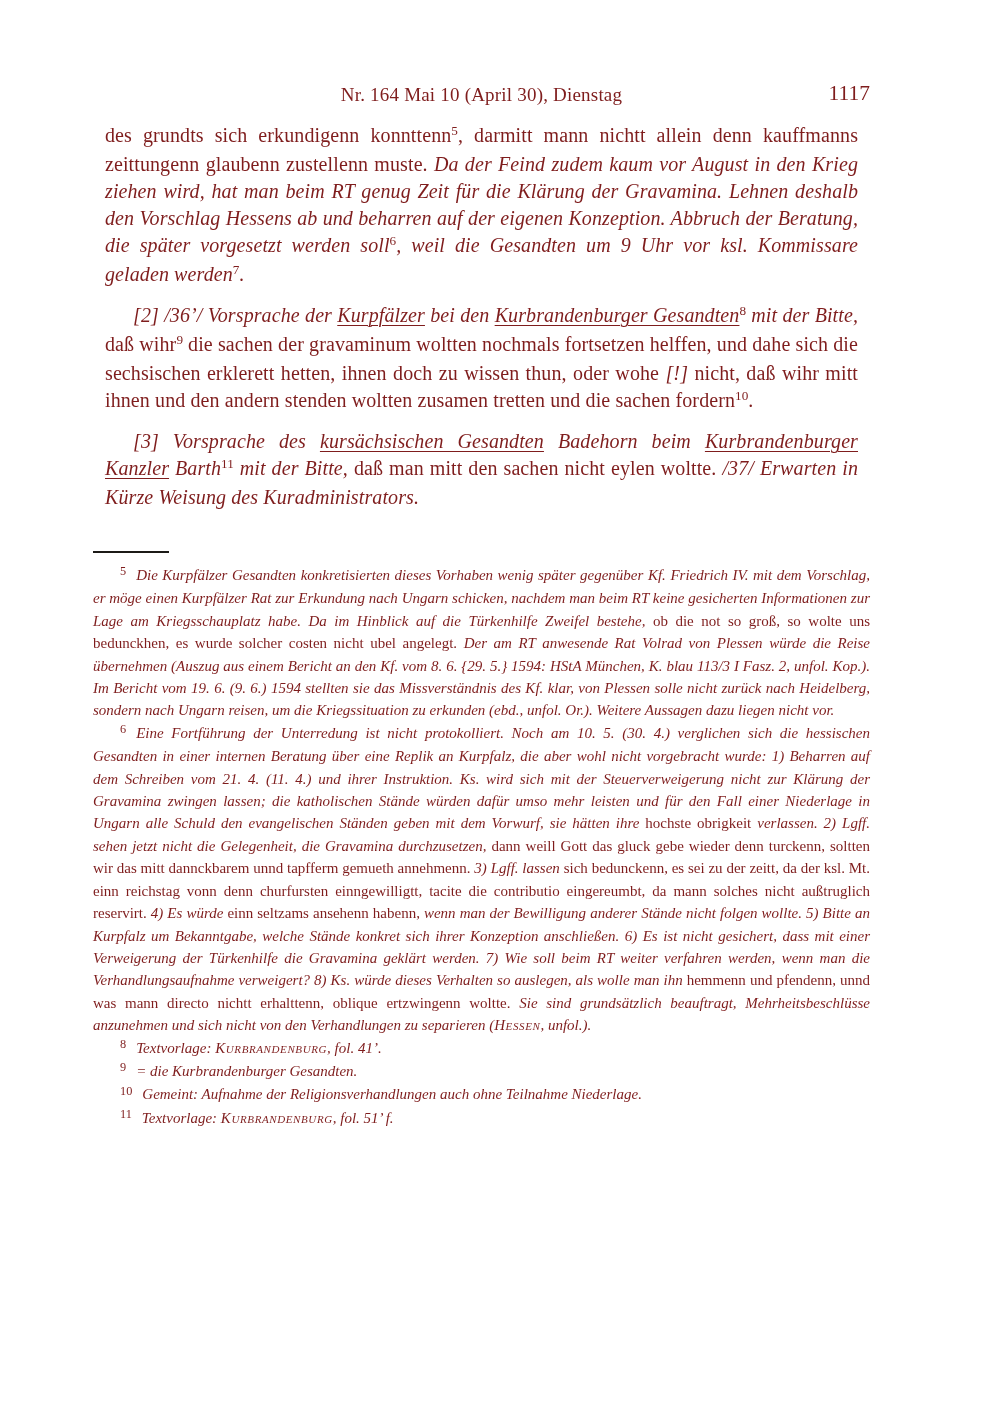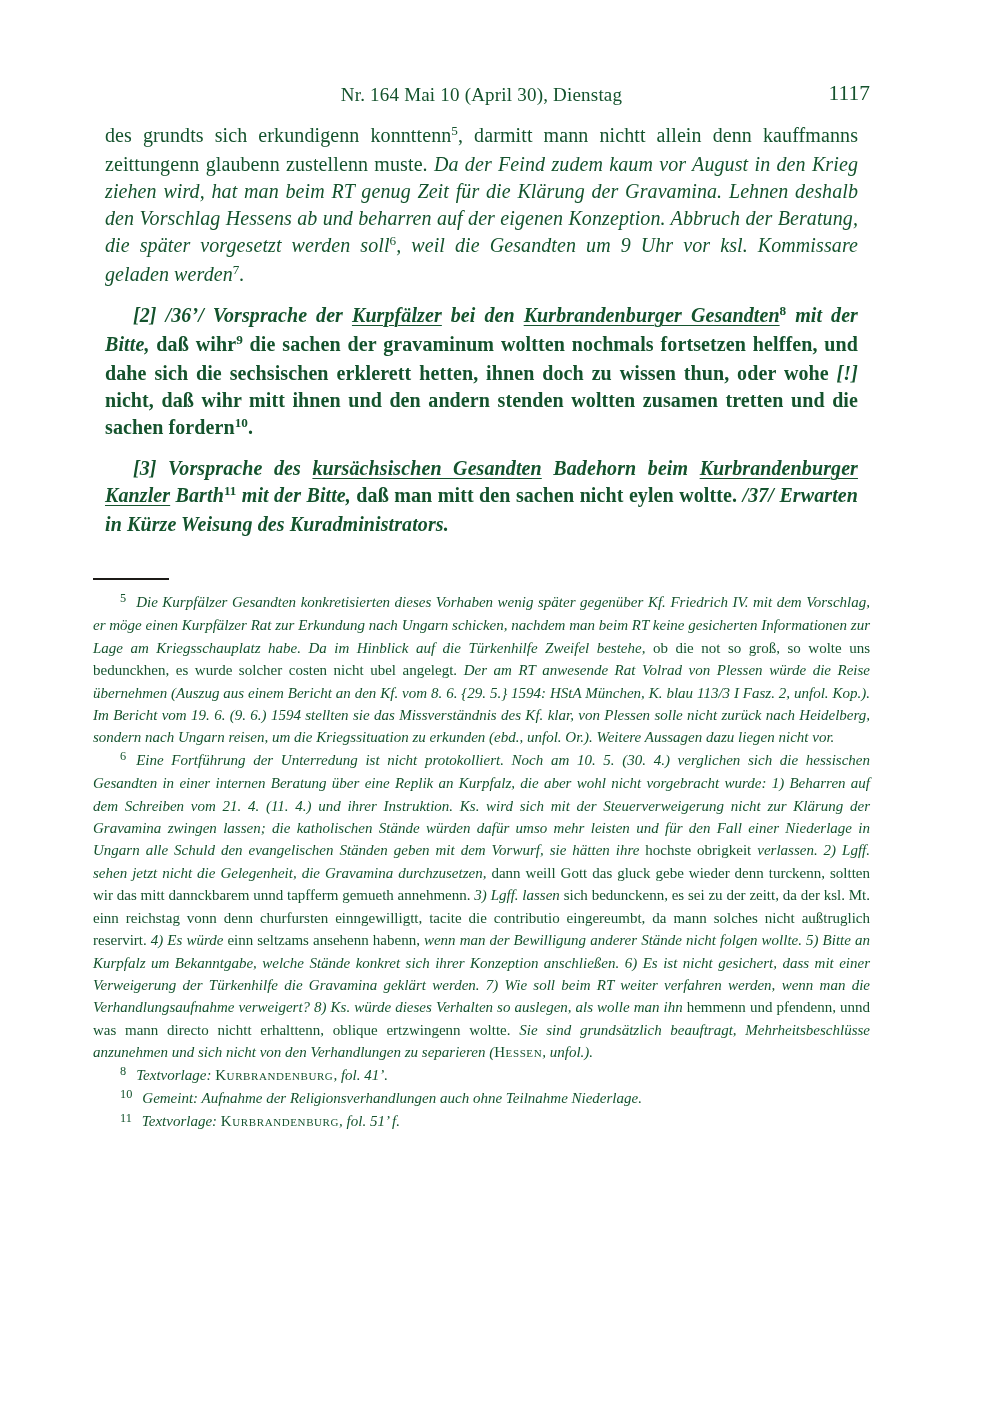--- a/index.html
+++ b/index.html
@@ -7,21 +7,21 @@
     padding: 0;
     background: #ffffff;
   }
   .page {
     position: relative;
     width: 1004px;
     height: 1418px;
     background: #ffffff;
     overflow: hidden;
     font-family: "Liberation Serif", serif;
-    color: #14532d;
+    color: #7f1d1d;
   }
   .content {
     position: absolute;
     left: 93px;
     top: 84px;
     width: 777px;
   }
   .page-header {
     position: relative;
     height: 26px;
@@ -44,38 +44,38 @@
     font-size: 20px;
     line-height: 27px;
     text-align: justify;
     letter-spacing: 0.1px;
   }
   .body-text p.para {
     margin: 12px;
   }
   .body-text p.para.indent {
     text-indent: 28px;
-    font-weight: bold;
   }
   .run-r  { font-style: normal; }
   .run-i  { font-style: italic; }
   .run-iu {
     font-style: italic;
     text-decoration: underline;
     text-decoration-thickness: 1.3px;
     text-underline-offset: 3px;
   }
   .run-sup {
     font-style: normal;
     font-size: 0.66em;
     position: relative;
     top: -0.5em;
     letter-spacing: 0;
   }
   .run-sc {
+    font-style: italic;
     font-variant: small-caps;
     letter-spacing: 0.04em;
   }
   .footnote-rule {
     margin-top: 40px;
     margin-bottom: 11px;
     width: 76px;
     height: 0;
     border-top: 2px solid #1c1a17;
   }
@@ -112,18 +112,19 @@
         <p class="para indent"><span class="run-i">[2] /36’/ Vorsprache der </span><span class="run-iu">Kurpfälzer</span><span class="run-i"> bei den </span><span class="run-iu">Kurbrandenburger Gesandten</span><span class="run-sup">8</span><span class="run-i"> mit der Bitte, </span><span class="run-r">daß wihr</span><span class="run-sup">9</span><span class="run-r"> die sachen der gravaminum woltten nochmals fortsetzen helffen, und dahe sich die sechsischen erklerett hetten, ihnen doch zu wissen thun, oder wohe </span><span class="run-i">[!]</span><span class="run-r"> nicht, daß wihr mitt ihnen und den andern stenden woltten zusamen tretten und die sachen fordern</span><span class="run-sup">10</span><span class="run-r">.</span></p>
         <p class="para indent"><span class="run-i">[3] Vorsprache des </span><span class="run-iu">kursächsischen Gesandten</span><span class="run-i"> Badehorn beim </span><span class="run-iu">Kurbrandenburger Kanzler</span><span class="run-i"> Barth</span><span class="run-sup">11</span><span class="run-i"> mit der Bitte, </span><span class="run-r">daß man mitt den sachen nicht eylen woltte. </span><span class="run-i">/37/ Erwarten in Kürze Weisung des Kuradministrators.</span></p>
       </div>
 
     <div class="footnote-rule"></div>
 
     <div class="footnotes" id="footnotes">
         <p class="footnote"><span class="fn-num">5</span><span class="run-i">Die Kurpfälzer Gesandten konkretisierten dieses Vorhaben wenig später gegenüber Kf. Friedrich IV. mit dem Vorschlag, er möge einen Kurpfälzer Rat zur Erkundung nach Ungarn schicken, nachdem man beim RT keine gesicherten Informationen zur Lage am Kriegsschauplatz habe. Da im Hinblick auf die Türkenhilfe Zweifel bestehe, </span><span class="run-r">ob die not so groß, so wolte uns bedunckhen, es wurde solcher costen nicht ubel angelegt. </span><span class="run-i">Der am RT anwesende Rat Volrad von Plessen würde die Reise übernehmen (Auszug aus einem Bericht an den Kf. vom 8. 6. {29. 5.} 1594: HStA München, K. blau 113/3 I Fasz. 2, unfol. Kop.). Im Bericht vom 19. 6. (9. 6.) 1594 stellten sie das Missverständnis des Kf. klar, von Plessen solle nicht zurück nach Heidelberg, sondern nach Ungarn reisen, um die Kriegssituation zu erkunden (ebd., unfol. Or.). Weitere Aussagen dazu liegen nicht vor.</span></p>
         <p class="footnote"><span class="fn-num">6</span><span class="run-i">Eine Fortführung der Unterredung ist nicht protokolliert. Noch am 10. 5. (30. 4.) verglichen sich die hessischen Gesandten in einer internen Beratung über eine Replik an Kurpfalz, die aber wohl nicht vorgebracht wurde: 1) Beharren auf dem Schreiben vom 21. 4. (11. 4.) und ihrer Instruktion. Ks. wird sich mit der Steuerverweigerung nicht zur Klärung der Gravamina zwingen lassen; die katholischen Stände würden dafür umso mehr leisten und für den Fall einer Niederlage in Ungarn alle Schuld den evangelischen Ständen geben mit dem Vorwurf, sie hätten ihre </span><span class="run-r">hochste obrigkeit</span><span class="run-i"> verlassen. 2) Lgff. sehen jetzt nicht die Gelegenheit, die Gravamina durchzusetzen, </span><span class="run-r">dann weill Gott das gluck gebe wieder denn turckenn, soltten wir das mitt dannckbarem unnd tapfferm gemueth annehmenn. </span><span class="run-i">3) Lgff. lassen </span><span class="run-r">sich bedunckenn, es sei zu der zeitt, da der ksl. Mt. einn reichstag vonn denn churfursten einngewilligtt, tacite die contributio eingereumbt, da mann solches nicht außtruglich reservirt. </span><span class="run-i">4) Es würde </span><span class="run-r">einn seltzams ansehenn habenn, </span><span class="run-i">wenn man der Bewilligung anderer Stände nicht folgen wollte. 5) Bitte an Kurpfalz um Bekanntgabe, welche Stände konkret sich ihrer Konzeption anschließen. 6) Es ist nicht gesichert, dass mit einer Verweigerung der Türkenhilfe die Gravamina geklärt werden. 7) Wie soll beim RT weiter verfahren werden, wenn man die Verhandlungsaufnahme verweigert? 8) Ks. würde dieses Verhalten so auslegen, als wolle man ihn </span><span class="run-r">hemmenn und pfendenn, unnd was mann directo nichtt erhalttenn, oblique ertzwingenn woltte. </span><span class="run-i">Sie sind grundsätzlich beauftragt, Mehrheitsbeschlüsse anzunehmen und sich nicht von den Verhandlungen zu separieren (</span><span class="run-sc">Hessen</span><span class="run-i">, unfol.).</span></p>
         <p class="footnote"><span class="fn-num">8</span><span class="run-i">Textvorlage: </span><span class="run-sc">Kurbrandenburg</span><span class="run-i">, fol. 41’.</span></p>
+        <p class="footnote"><span class="fn-num">9</span><span class="run-i">= die Kurbrandenburger Gesandten.</span></p>
         <p class="footnote"><span class="fn-num">10</span><span class="run-i">Gemeint: Aufnahme der Religionsverhandlungen auch ohne Teilnahme Niederlage.</span></p>
         <p class="footnote"><span class="fn-num">11</span><span class="run-i">Textvorlage: </span><span class="run-sc">Kurbrandenburg</span><span class="run-i">, fol. 51’ f.</span></p>
       </div>
 
   </div>
 </div>
 
 </body></html>

